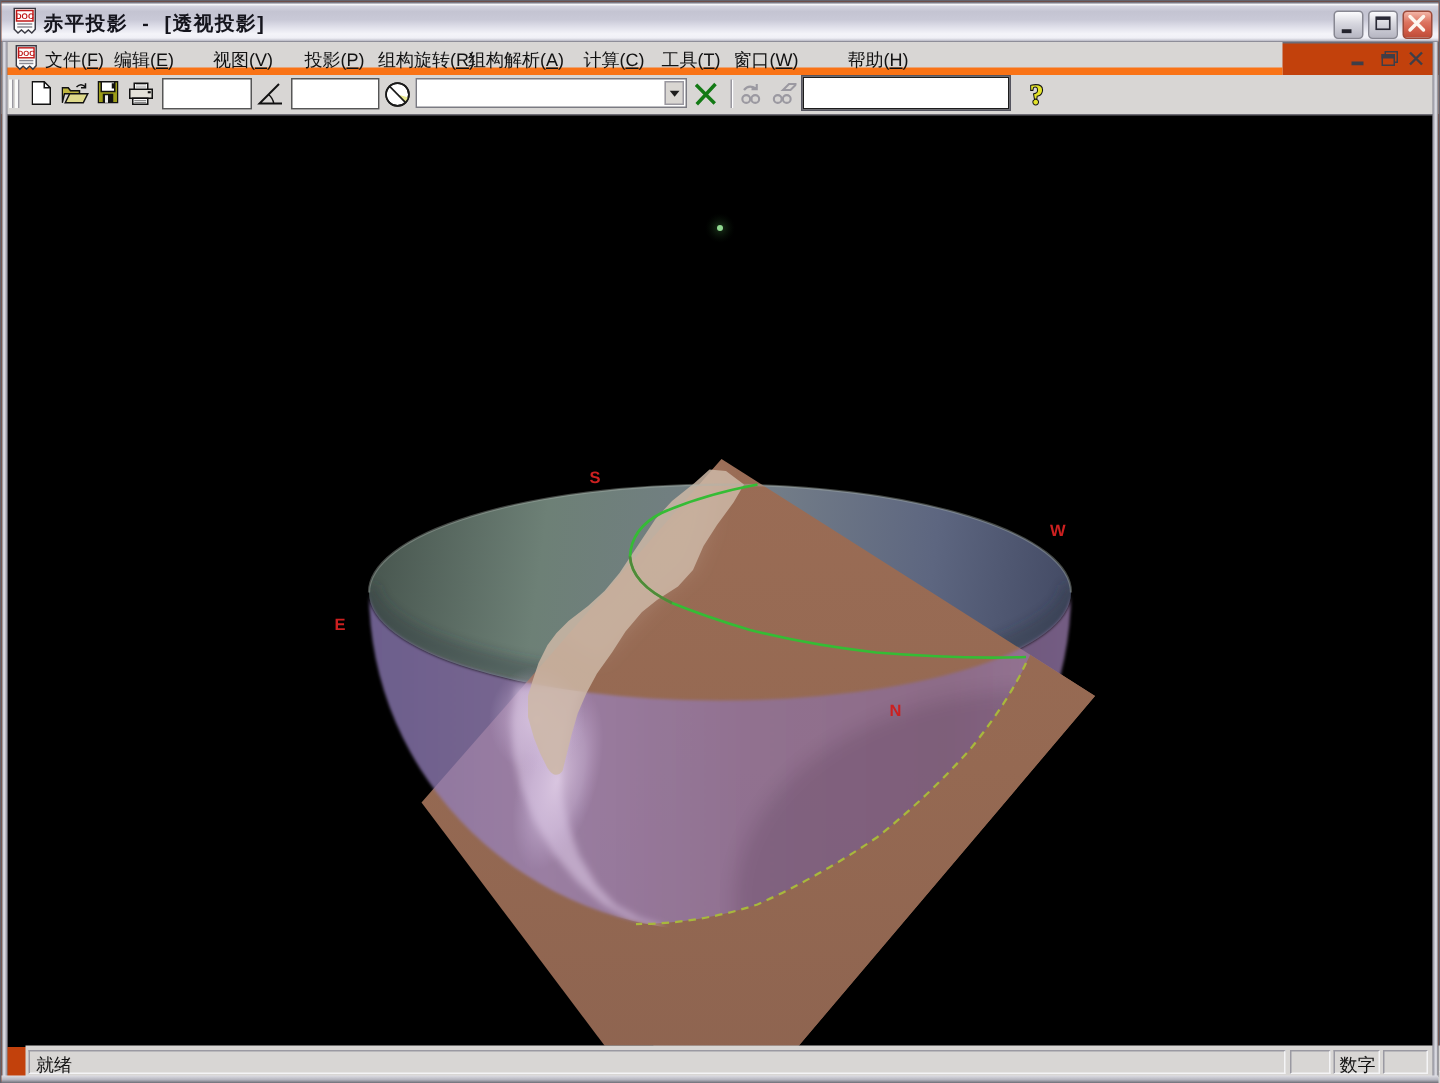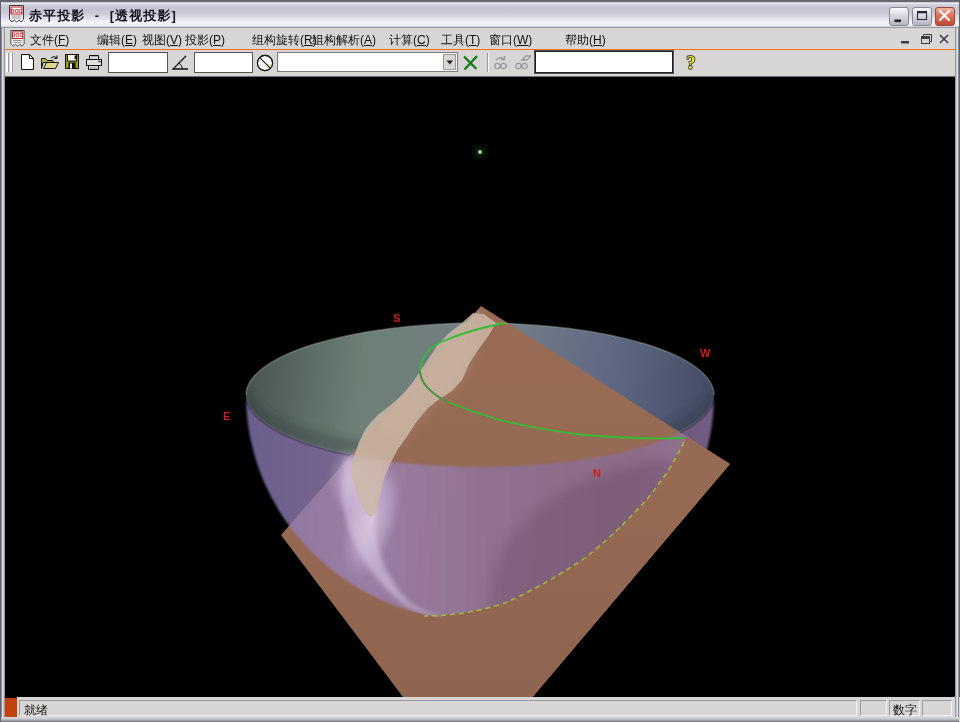--- a/index.html
+++ b/index.html
@@ -13,21 +13,21 @@
   #title{position:absolute;left:0px;top:0px;width:958px;height:27px;
     background:linear-gradient(180deg,#4a4a54 0%,#9898a4 4%,#f8f8fa 7%,#d4d4e0 12%,#c4c4d2 25%,#c9c9d7 45%,#e2e2ec 65%,#f4f4f9 80%,#f0f0f6 90%,#c9c9d4 96%,#73737e 100%);
     border-bottom:1px solid #6c6c78;}
   #title .txt{position:absolute;left:28px;top:6px;font-size:13px;font-weight:bold;color:#15151d;letter-spacing:1.1px;}
   .capbtn{position:absolute;top:6px;width:20px;height:19px;border-radius:3px;
     border:1px solid #878792;box-sizing:border-box;}
   .grey{background:linear-gradient(180deg,#fbfbfd 0%,#d7d7df 45%,#b6b6c2 100%);}
   #bmin{left:888px;} #bmax{left:911px;}
   #bclose{left:934px;background:linear-gradient(180deg,#f2b4a6 0%,#dd7460 40%,#cf5a46 75%,#bd4c38 100%);border-color:#9c4a3a;}
   
-  #menubar{position:absolute;left:0px;top:27px;width:958px;height:22px;background:#d8d6d4;border-bottom:1px solid #f97316;box-sizing:border-box;}
+  #menubar{position:absolute;left:0px;top:27px;width:854px;height:22px;background:#d8d6d4;border-bottom:5px solid #f97316;box-sizing:border-box;}
   #menubar span{position:absolute;top:4px;font-size:12px;color:#111;}
   
   #toolbar{position:absolute;left:0px;top:49px;width:958px;height:26px;background:#d8d6d4;}
   .tf{position:absolute;top:2px;height:19px;background:#fff;border:1px solid #565656;}
   
   #client{position:absolute;left:3px;top:75px;width:952px;height:622px;background:#000;box-sizing:border-box;border:1px solid #6e6c74;border-bottom:none;}
   
   #status{position:absolute;left:16px;top:696px;width:958px;height:26px;background:#d8d6d4;font-size:12px;color:#111;}
   .pane{position:absolute;top:3px;height:16px;box-sizing:border-box;
     border:1px solid;border-color:#9a99a2 #f4f4f6 #f4f4f6 #9a99a2;}
@@ -67,23 +67,23 @@
     <svg class="abs" style="left:898px;top:4px" width="54" height="14">
       <rect x="2" y="9" width="8" height="2.5" fill="#3e3e48"></rect>
       <g stroke="#3e3e48" fill="none">
           <rect x="22.5" y="4.5" width="8" height="7" stroke-width="1"></rect>
           <path d="M24.5,4.5 v-2 h8 v7 h-2" stroke-width="1"></path>
           <rect x="22.5" y="4.5" width="8" height="2" fill="#3e3e48"></rect>
         </g>
       <path d="M41,3 l8,8 M49,3 l-8,8" stroke="#3e3e48" stroke-width="1.6"></path>
     </svg>
     <span style="left:29px">文件(<u>F</u>)</span>
-    <span style="left:96px">编辑(<u>E</u>)</span>
+    <span style="left:75px">编辑(<u>E</u>)</span>
     <span style="left:141px">视图(<u>V</u>)</span>
-    <span style="left:184px">投影(<u>P</u>)</span>
+    <span style="left:202px">投影(<u>P</u>)</span>
     <span style="left:251px">组构旋转(<u>R</u>)</span>
     <span style="left:311px">组构解析(<u>A</u>)</span>
     <span style="left:388px">计算(<u>C</u>)</span>
     <span style="left:440px">工具(<u>T</u>)</span>
     <span style="left:488px">窗口(<u>W</u>)</span>
     <span style="left:564px">帮助(<u>H</u>)</span>
   </div>
   <div id="toolbar">
     <div class="abs" style="left:5px;top:3px;width:2px;height:19px;background:#fafafa;border-right:1px solid #9a98a0"></div>
     <div class="abs" style="left:9px;top:3px;width:2px;height:19px;background:#fafafa;border-right:1px solid #9a98a0"></div>

